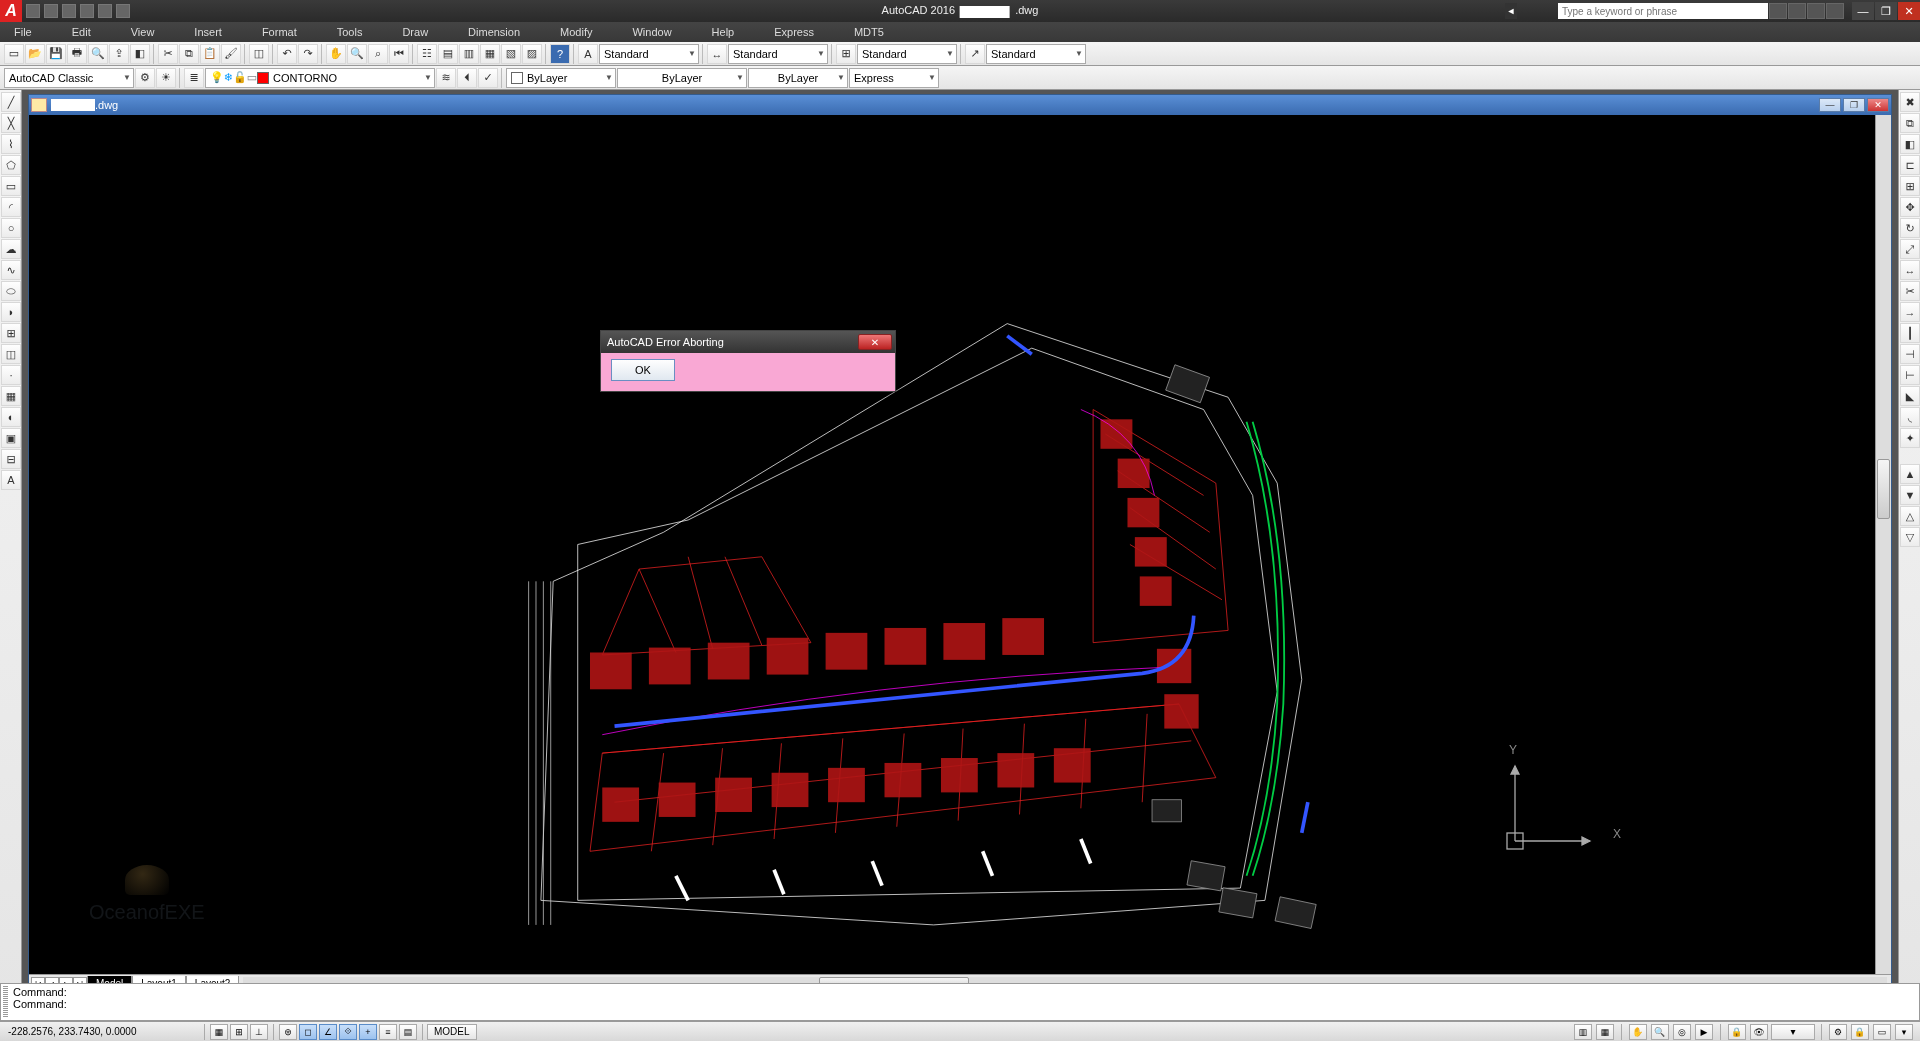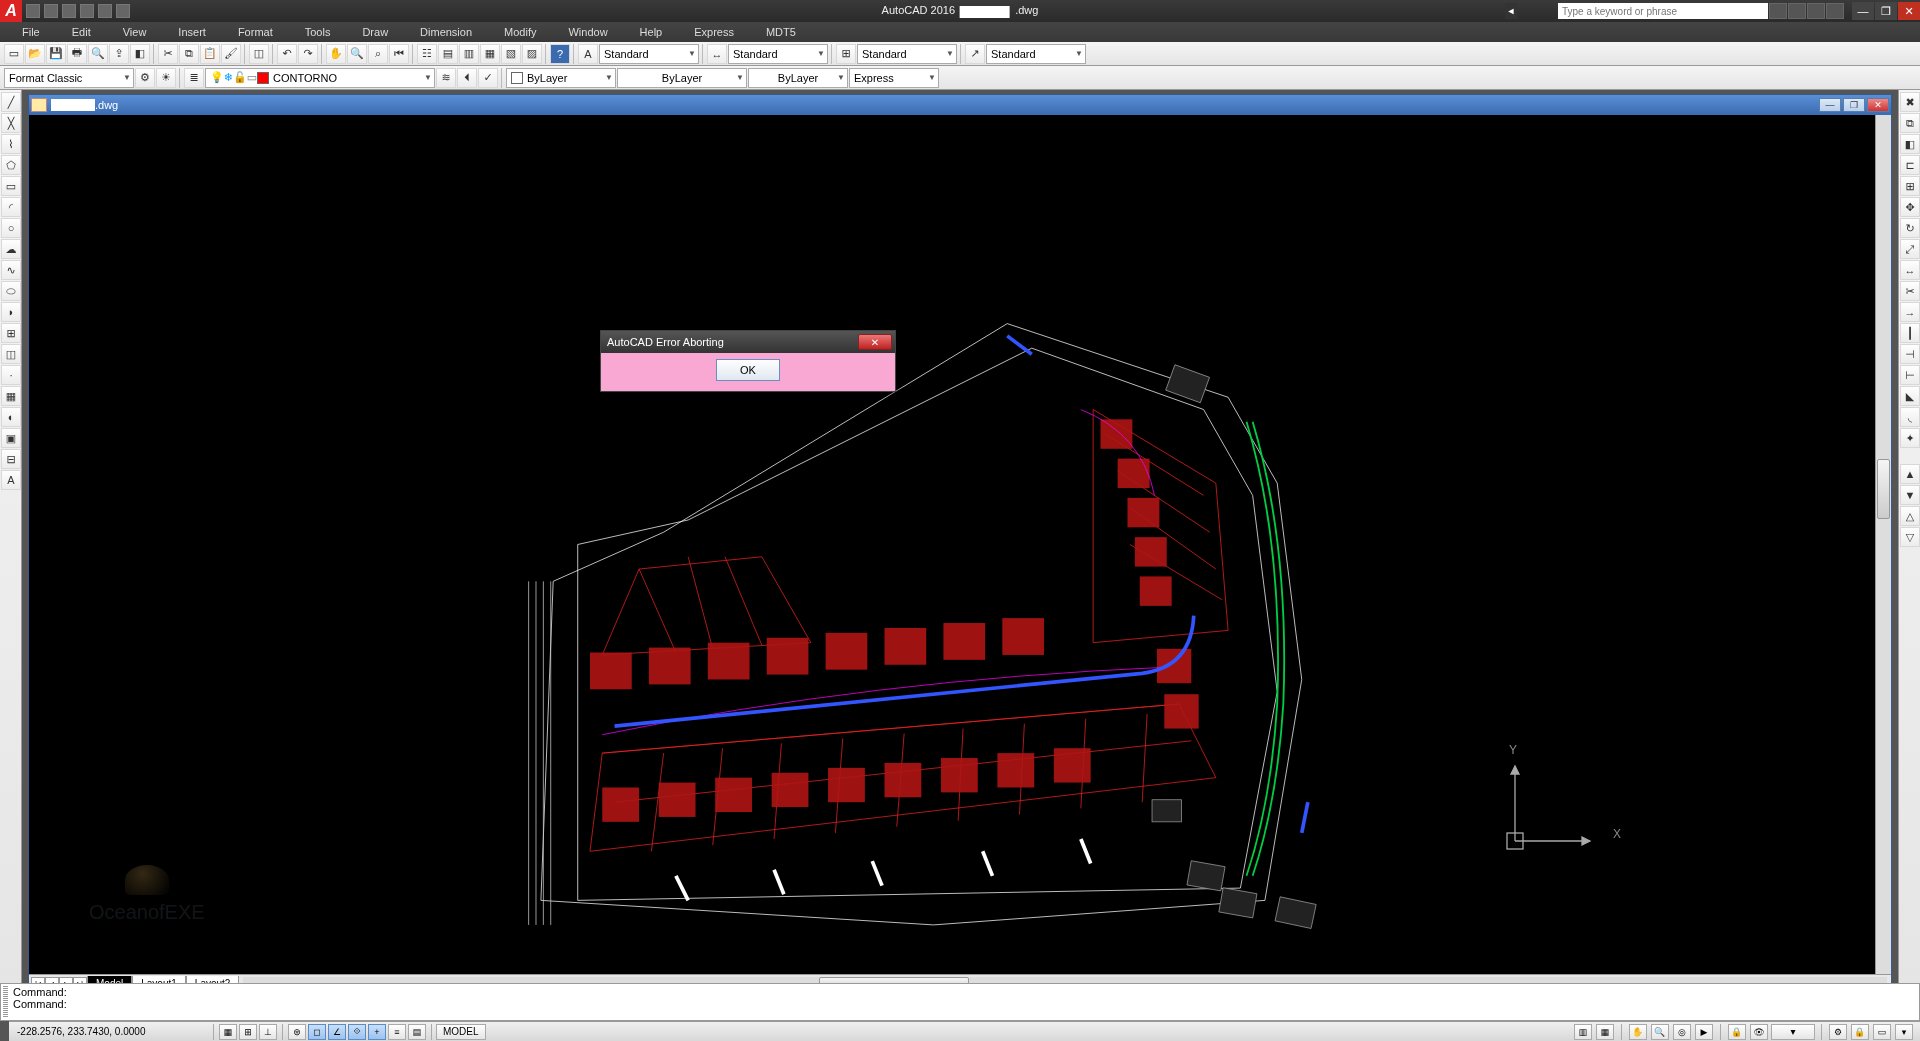--- a/index.html
+++ b/index.html
@@ -10,21 +10,21 @@
   .titlebar .qat .ico { width:14px; height:14px; background:#666; border:1px solid #777;}
   .titlebar .title { position:absolute; left:50%; transform:translateX(-50%); font-size:11px; color:#eee; }
   .titlebar .right { position:absolute; right:0; display:flex; align-items:center; gap:1px;}
   .titlebar .searchbox { width:210px; height:16px; background:#fff;margin-left:40px; }
   .titlebar .searchbox input{ width:100%; height:100%; border:none; font-size:10px; padding:0 4px; color:#888;}
   .titlebar .winbtn { width:22px; height:18px; background:#444; color:#fff; display:flex; align-items:center; justify-content:center; font-size:11px;}
   .titlebar .winbtn.close{ background:#c03020; }
   .titlebar .sm {width:18px;height:16px;background:#555;border:1px solid #666;}
   .titlebar .arr{width:12px;height:16px;background:#333;color:#fff;display:flex;align-items:center;justify-content:center;font-size:9px;}
 
-  .menubar { height:20px; background:linear-gradient(#444,#383838); color:#ddd; display:flex; align-items:center; padding-left:10px; gap:8px; font-size:11px; }
+  .menubar { height:20px; background:linear-gradient(#444,#383838); color:#ddd; display:flex; align-items:center; padding-left:2px; gap:16px; font-size:11px; }
   .menubar .item { padding:0 12px; height:20px; display:flex; align-items:center; }
 
   .toolbar { height:24px; background:linear-gradient(#f5f5f5,#e5e5e5); border-bottom:1px solid #999; display:flex; align-items:center; padding:0 4px; gap:1px;}
   .toolbar .btn { width:20px; height:20px; border:1px solid #d8d8d8; background:linear-gradient(#fefefe,#ececec); display:flex; align-items:center; justify-content:center; font-size:11px; color:#333;}
   .toolbar .sep { width:2px; height:20px; border-left:1px solid #bbb; margin:0 2px;}
   .toolbar .combo { height:20px; border:1px solid #aaa; background:#fff; display:flex; align-items:center; padding:0 4px; font-size:11px; position:relative;}
   .toolbar .combo .dd { position:absolute; right:2px; font-size:8px; color:#555;}
   .toolbar .swatch{width:12px;height:12px;border:1px solid #666;margin-right:4px;}
 
   .workarea { position:absolute; top:90px; left:0; right:0; bottom:40px; background:#555;}
@@ -48,26 +48,26 @@
   .hscroll .nav div{width:14px;height:14px;border:1px solid #999;background:#fff;display:flex;align-items:center;justify-content:center;font-size:8px;}
   .hscroll .tab{ height:16px; padding:0 8px; background:#fff; border:1px solid #999; border-top:none; font-size:10px; display:flex;align-items:center;}
   .hscroll .tab.act{ background:#000; color:#fff;}
   .hscroll .track{flex:1;height:14px;background:#ddd;margin:0 4px;position:relative;}
   .hscroll .track .thumb{position:absolute;left:35%;width:150px;top:0;bottom:0;background:linear-gradient(#f5f5f5,#ccc);border:1px solid #999;border-radius:2px;}
 
   .modal { position:absolute; left:600px; top:330px; width:296px; background:#f9a8d4; border:1px solid #444; box-shadow:2px 2px 8px rgba(0,0,0,0.5);}
   .modal .mtitle{ height:22px; background:linear-gradient(#555,#333); color:#fff; font-size:11px; display:flex; align-items:center; padding-left:6px;}
   .modal .mtitle .mx{ margin-left:auto; width:34px; height:16px; background:linear-gradient(#e77,#b22); border:1px solid #822; border-radius:2px; display:flex;align-items:center;justify-content:center;color:#fff;font-size:10px;margin-right:3px;}
   .modal .mbody { padding:28px 14px 10px 14px; font-size:11px; color:#222;}
-  .modal .mbtns { display:flex; justify-content:center; padding:6px 10px 10px;}
+  .modal .mbtns { display:flex; justify-content:flex-start; padding:6px 10px 10px;}
   .modal .mbtns button{ width:64px; height:22px; background:linear-gradient(#fefefe,#e0e8f0); border:1px solid #6a8ec2; font-size:11px;}
 
   .cmdwin{ position:absolute; left:0; right:0; bottom:20px; height:38px; background:#fff; border:1px solid #999; font-family:Consolas,monospace; font-size:11px; padding:2px 12px; color:#000;}
   .cmdwin .grip{position:absolute;left:2px;top:2px;bottom:2px;width:5px;background:repeating-linear-gradient(#999,#999 1px,#fff 1px,#fff 2px);}
-  .status{ position:absolute; left:0; right:0; bottom:0; height:20px; background:linear-gradient(#f0f0f0,#d8d8d8); border-top:1px solid #999; display:flex; align-items:center; font-size:10px;margin-left:9px;}
+  .status{ position:absolute; left:0; right:0; bottom:0; height:20px; background:linear-gradient(#f0f0f0,#d8d8d8); border-top:1px solid #999; display:flex; align-items:center; font-size:10px;}
   .status .coords{ padding:0 8px; width:200px;}
   .status .sbtn{ width:18px; height:16px; border:1px solid #aaa; margin:0 1px; background:linear-gradient(#fff,#e5e5e5); display:flex;align-items:center;justify-content:center;font-size:9px;}
   .status .sbtn.on{ background:linear-gradient(#c8dffa,#9cc2ee); border-color:#5a8cc8;}
   .status .right{margin-left:auto;display:flex;align-items:center;gap:2px;padding-right:6px;}
   .status .pill{padding:0 6px;height:16px;border:1px solid #aaa;background:linear-gradient(#fff,#e5e5e5);display:flex;align-items:center;font-size:10px;}
 
   .ucs{position:absolute;right:260px;bottom:100px;color:#888;font-size:12px;}
   .wm{position:absolute;left:60px;bottom:50px;color:rgba(120,140,160,.15);font-size:20px;font-weight:normal;}
   .wm .ic{width:44px;height:30px;margin:0 auto 6px;border-radius:50% 50% 5px 5px;background:radial-gradient(circle at 40% 30%,rgba(255,200,100,.2),rgba(0,0,0,0));}
 </style>
@@ -174,21 +174,21 @@
   <div class="sep"></div>
   <div class="btn">↗</div>
   <div class="combo" style="width:100px">
       <span>Standard</span>
       <span class="dd">▼</span>
     </div>
 </div>
 
 <div class="toolbar">
   <div class="combo" style="width:130px">
-      <span>Format Classic</span>
+      <span>AutoCAD Classic</span>
       <span class="dd">▼</span>
     </div>
   <div class="btn">⚙</div>
   <div class="btn">☀</div>
   <div class="sep"></div>
   <div class="btn">≣</div>
   <div class="combo" style="width:230px">
     <span style="color:#f90">💡</span>
       <span style="color:#09f">❄</span>
       <span style="color:#f90">🔓</span>

